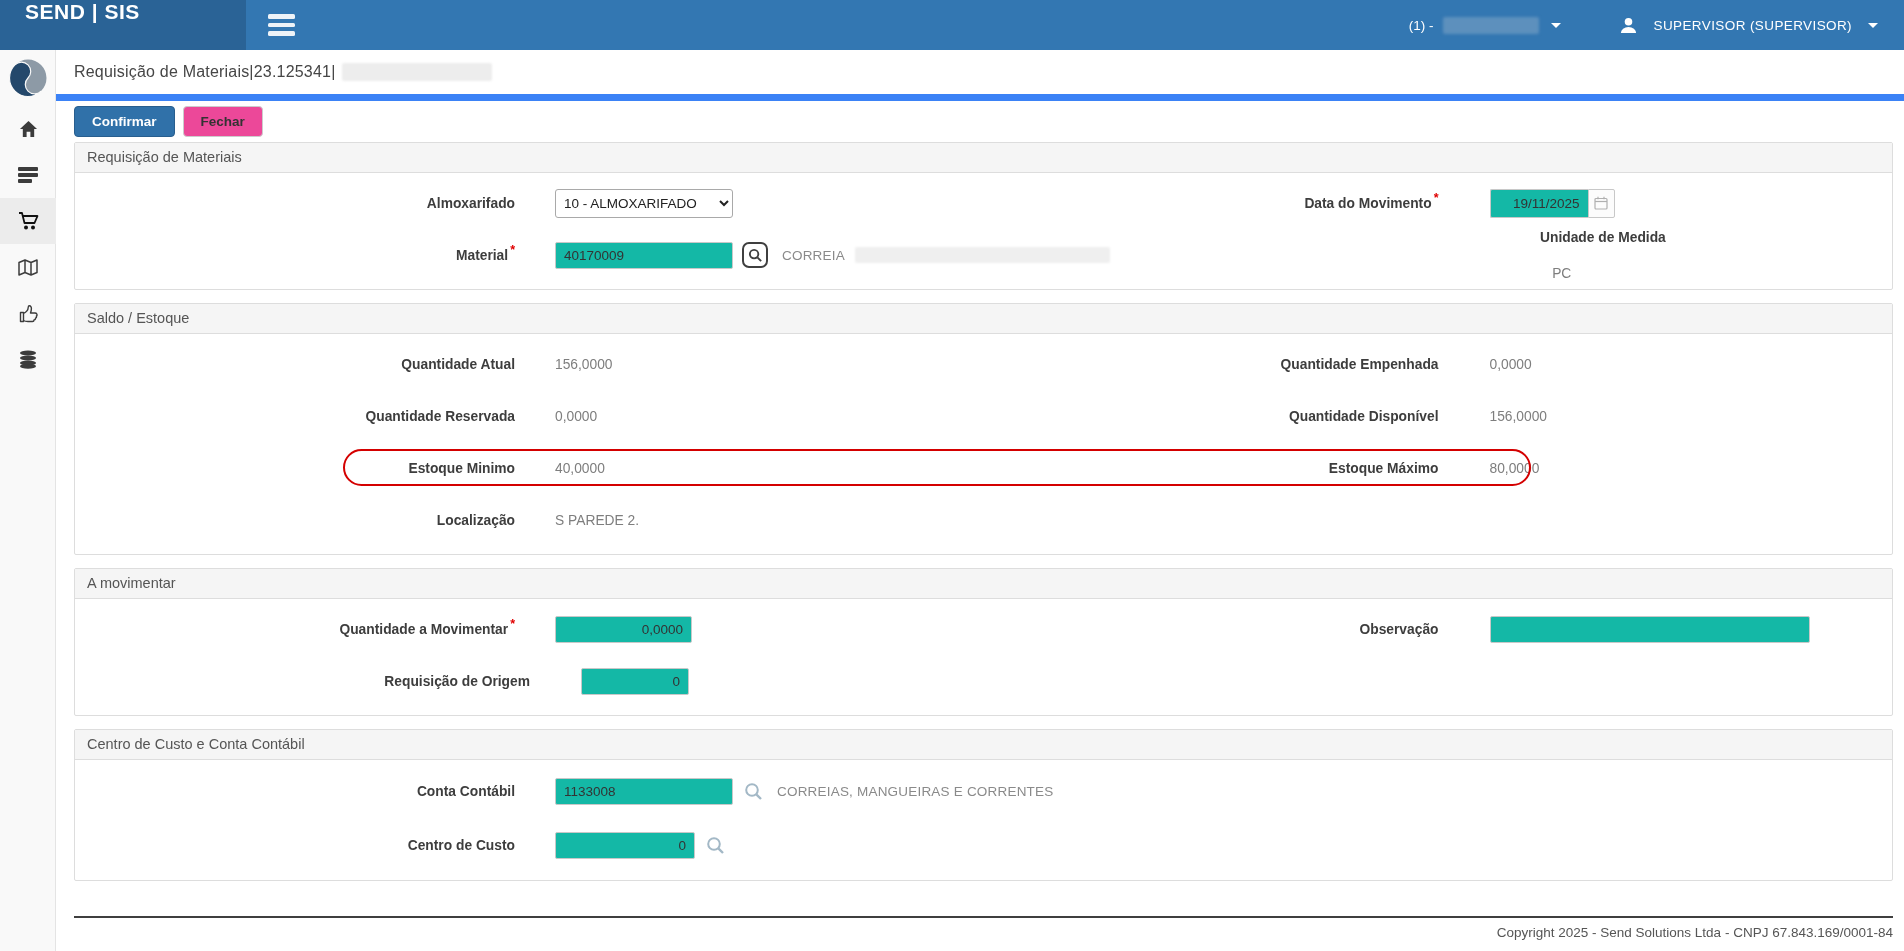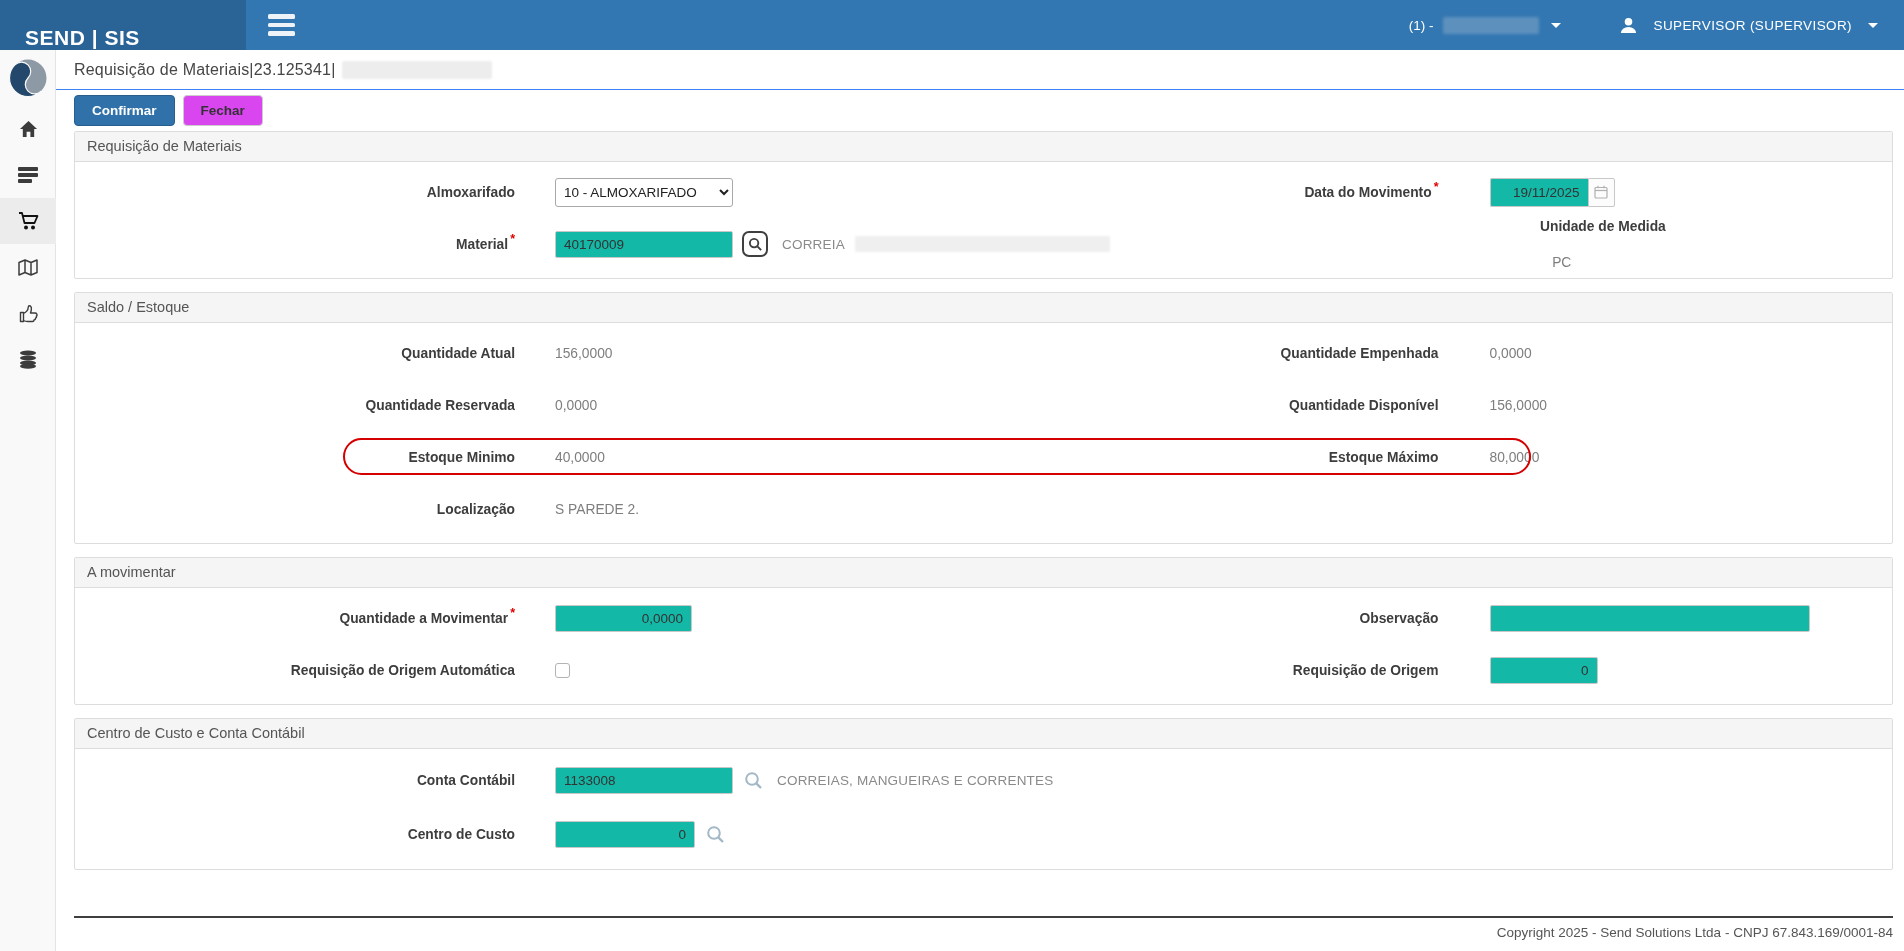--- a/index.html
+++ b/index.html
@@ -7,21 +7,21 @@
   body {
     width:1904px; height:951px; position:relative; overflow:hidden;
     background:#fff; color:#333;
     font-family:"Liberation Sans", "DejaVu Sans", sans-serif;
   }
 
   
   .topbar { position:absolute; top:0; left:0; width:1904px; height:50px;
     background:#3377b2; display:flex; align-items:center; z-index:10; }
   .brand { width:246px; height:50px; background:#2a6396; display:flex;
-    align-items:flex-end; padding-left:25px; flex-shrink:0; }
+    align-items:flex-start; padding-left:25px; flex-shrink:0; }
   .brand-text { color:#fff; font-size:21px; font-weight:bold; letter-spacing:.5px; }
   .hamburger { margin-left:10px; width:50px; height:50px; display:flex;
     flex-direction:column; justify-content:center; align-items:center; gap:4px; cursor:pointer; }
   .hamburger span { width:27px; height:4.5px; background:#eef3f8; border-radius:1.5px; }
   .topbar-right { margin-left:auto; display:flex; align-items:center;
     padding-right:26px; color:#fff; }
   .company { display:flex; align-items:center; font-size:13.5px; cursor:pointer; }
   .redact-blue { width:96px; height:17px; margin:0 12px 0 9px; border-radius:2px;
     background:#5d90bd; filter:blur(1.5px); }
   .caret-down { width:0; height:0; border-left:5px solid transparent;
@@ -32,30 +32,30 @@
   
   .sidebar { position:absolute; top:50px; left:0; width:56px; bottom:0;
     background:#f9f9f9; border-right:1px solid #e4e4e4; }
   .logo-wrap { width:56px; height:56px; display:flex; align-items:center; justify-content:center; }
   .side-item { width:56px; height:46px; display:flex; align-items:center;
     justify-content:center; color:#3c3c3c; cursor:pointer; }
   .side-item.active { background:#ececec; }
 
   
   .main { position:absolute; left:56px; top:50px; right:0; bottom:0; background:#fff; }
-  .page-head { height:40px; display:flex; align-items:center; padding-left:18px;
-    border-bottom:1px solid #3b82f6; }
+  .page-head { height:51px; display:flex; align-items:center; padding-left:18px;
+    border-bottom:7px solid #3b82f6; }
   .page-title { font-size:16px; color:#464646; letter-spacing:.2px; }
   .redact-gray { width:150px; height:18px; margin-left:6px; border-radius:2px;
     background:#ededed; filter:blur(1px); }
   .toolbar { padding:5px 0 5px 18px; display:flex; gap:8px; }
   .btn { height:31px; padding:6px 17px; font-size:13.5px; font-weight:bold;
     border-radius:4px; cursor:pointer; font-family:inherit; }
   .btn-primary { background:#3071a9; border:1px solid #285e8e; color:#fff; }
-  .btn-default { background:#d946ef; border:1px solid #ccc; color:#333; }
+  .btn-default { background:#ec4899; border:1px solid #ccc; color:#333; }
 
   .panel { margin:0 11px 13px 18px; border:1px solid #ddd; border-radius:2px; background:#fff; }
   .panel-h { background:#f5f5f5; border-bottom:1px solid #ddd; padding:6px 12px;
     font-size:14.5px; color:#555; height:30px; }
   .panel-b { padding:4px 0 8px 0; }
 
   .frow { display:flex; align-items:center; min-height:52px; position:relative; } .frow.h54 { min-height:54px; }
   .fcol { width:50%; display:flex; align-items:center;gap:21px; }
   .flabel { width:440px; flex-shrink:0; text-align:right; font-weight:bold;
     font-size:13.8px; color:#3d3d3d; }
@@ -288,26 +288,20 @@
           </span>
         </div>
         <div class="fcol right">
           <span class="flabel">Observação</span>
           <span class="ctrl">
             <input class="text" type="text" style="width: 320px;" value="">
           </span>
         </div>
       </div>
       <div class="frow">
-        <div class="fcol">
-          <span class="flabel">Requisição de Origem Automática</span>
-          <span class="ctrl">
-            <input class="chk" type="checkbox" style="">
-          </span>
-        </div>
         <div class="fcol right">
           <span class="flabel">Requisição de Origem</span>
           <span class="ctrl">
             <input class="text num" type="text" style="width: 108px;" value="0">
           </span>
         </div>
       </div>
     </div>
   </div>
 

